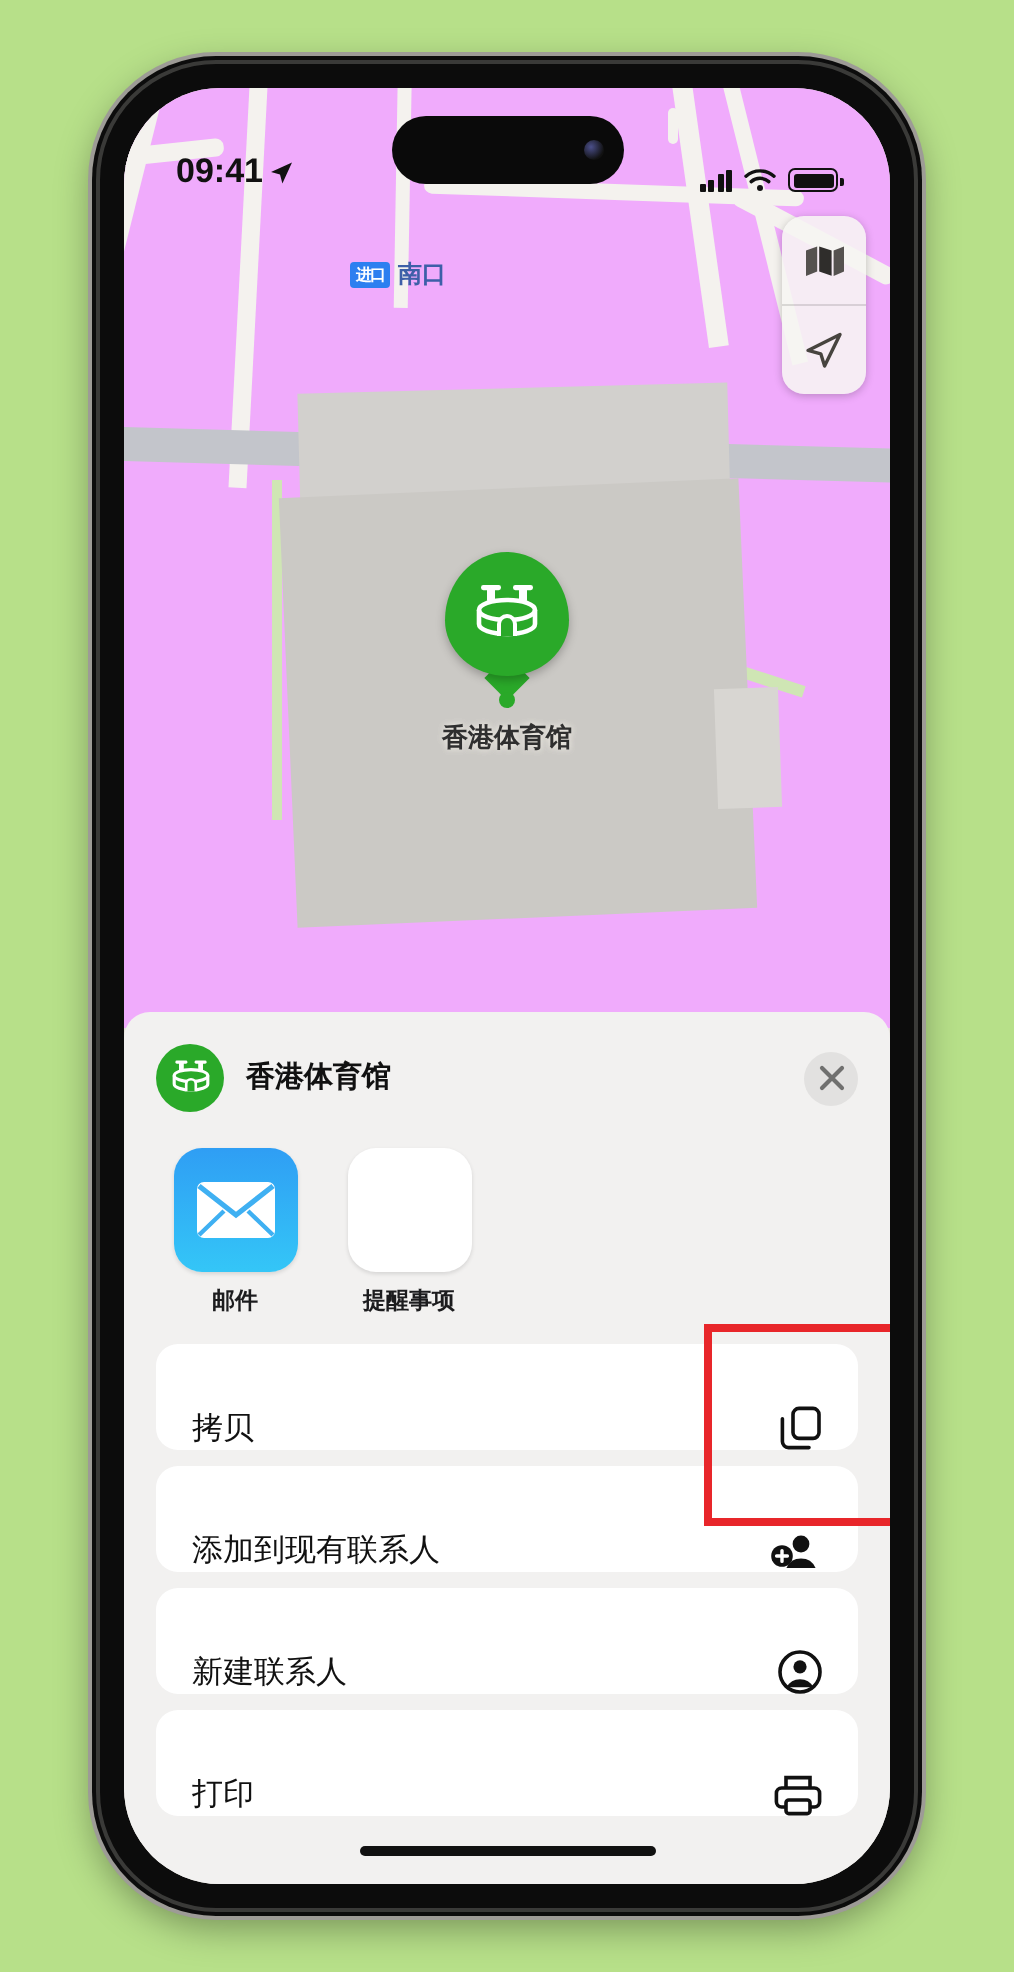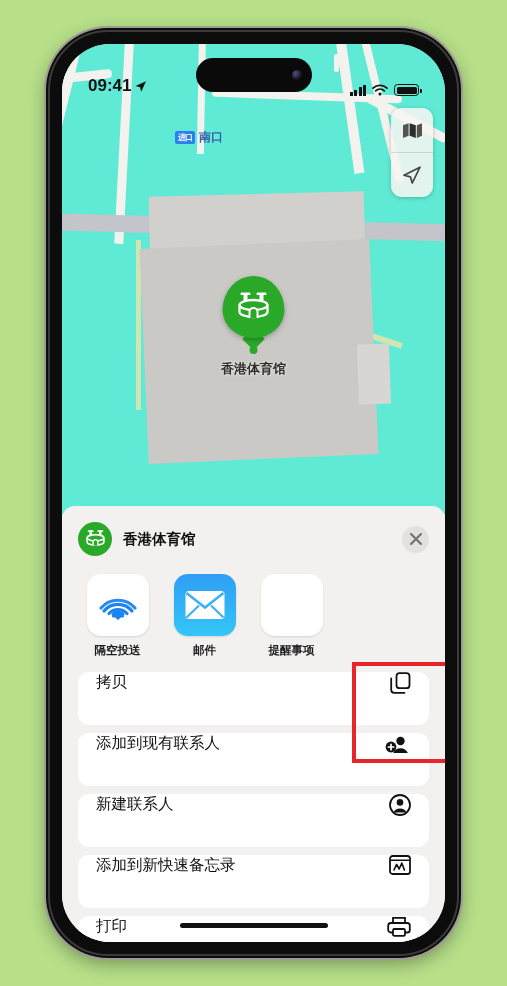--- a/index.html
+++ b/index.html
@@ -54,21 +54,21 @@
   }
   #btn-action { left: 41px; top: 203px; width: 5px; height: 34px; }
   #btn-vol-up { left: 41px; top: 272px; width: 5px; height: 58px; }
   #btn-vol-dn { left: 41px; top: 344px; width: 5px; height: 58px; }
 
   
   #map {
     position: absolute;
     left: 0; top: 0; right: 0;
     height: 470px;
-    background: #5eead4;
+    background: #f0abfc;
     overflow: hidden;
   }
   .road{ position:absolute; background:#f4f2ee; }
   .road-grey{ position:absolute; background:#c3c5cb; }
   .park-line{ position:absolute; background:#cfe6b4; }
   #block-big{
     position:absolute; left:90px; top:150px; width:215px; height:255px;
     background:#d2d0cd;
     transform: rotate(-1.5deg);
   }
@@ -224,21 +224,21 @@
   .ic-mail{ background:linear-gradient(180deg,#2f9ef4,#34c6f7); display:flex;align-items:center;justify-content:center;}
   .ic-notes{ background:#ffffff; }
   .ic-notes .top{ height:15px; background:linear-gradient(180deg,#fcc521,#f8b90c); }
   .ic-notes .perf{ height:4px; background:repeating-linear-gradient(90deg,#e9e7e2 0 2px, #fff 2px 5px); }
   .ic-notes .line{ height:1.4px; background:#dedcd7; margin:11px 5px 0 5px;}
   .ic-shortcuts{ background:#ffffff; display:flex;flex-direction:column;align-items:center;justify-content:center;gap:4px; }
 
   #action-list{ padding:8px 16px 0 16px; }
   .action-row{
     background:#fff; border-radius:11px; margin-bottom:8px;
-    height:53px; display:flex; align-items:flex-start; justify-content:space-between;
+    height:53px; display:flex; align-items:flex-end; justify-content:space-between;
     padding:0 18px; box-sizing:border-box;
   }
   .action-label{ font-size:15.5px; color:#111; font-weight:500;}
   .action-icon{ color:#111; display:flex; align-items:center;}
 
   #home-indicator{
     position:absolute; left:50%; transform:translateX(-50%);
     bottom:14px; width:148px; height:5px; border-radius:3px; background:#111;
     z-index:20;
   }
@@ -365,32 +365,20 @@
         <div id="sheet-close">
           <svg width="14" height="14" viewBox="0 0 14 14">
             <path d="M2 2 12 12M12 2 2 12" stroke="#70706f" stroke-width="2.1" stroke-linecap="round"></path>
           </svg>
         </div>
       </div>
 
       <div style="position:relative;">
         <div id="app-row">
 
-          <div class="app-item">
-            <div class="app-icon ic-airdrop">
-              <svg width="42" height="42" viewBox="0 0 42 42">
-                <path d="M7 27a18 18 0 0 1 28 0" fill="none" stroke="#1b84f0" stroke-width="3.2" stroke-linecap="round"></path>
-                <path d="M12 29.5a12.6 12.6 0 0 1 18 0" fill="none" stroke="#1b84f0" stroke-width="3.2" stroke-linecap="round"></path>
-                <path d="M16.5 32a7.2 7.2 0 0 1 9 0" fill="none" stroke="#1b84f0" stroke-width="3.2" stroke-linecap="round"></path>
-                <path d="M21 36 14 30a9 9 0 0 1 14 0z" fill="#1b84f0"></path>
-                <path d="M4 24a22.5 22.5 0 0 1 34 0" fill="none" stroke="#1b84f0" stroke-width="3.2" stroke-linecap="round" opacity=".95"></path>
-              </svg>
-            </div>
-            <div class="app-label">隔空投送</div>
-          </div>
 
 
           <div class="app-item">
             <div class="app-icon ic-mail">
               <svg width="42" height="32" viewBox="0 0 42 32">
                 <rect x="1.5" y="2" width="39" height="28" rx="3.5" fill="#fff"></rect>
                 <path d="M2.5 4 21 18.5 39.5 4" fill="none" stroke="#3fb0f2" stroke-width="2.6"></path>
                 <path d="M2.5 28.5 15 16.5M39.5 28.5 27 16.5" fill="none" stroke="#3fb0f2" stroke-width="2.2"></path>
               </svg>
             </div>
@@ -439,30 +427,20 @@
           <span class="action-label">新建联系人</span>
           <span class="action-icon">
             <svg width="22" height="22" viewBox="0 0 22 22">
               <circle cx="11" cy="11" r="10" fill="none" stroke="#111" stroke-width="1.8"></circle>
               <circle cx="11" cy="8.4" r="3.3" fill="#111"></circle>
               <path d="M4.3 18.6a7.6 7.6 0 0 1 13.4 0" fill="#111"></path>
             </svg>
           </span>
         </div>
 
-        <div class="action-row">
-          <span class="action-label">添加到新快速备忘录</span>
-          <span class="action-icon">
-            <svg width="22" height="20" viewBox="0 0 22 20">
-              <rect x="1" y="1" width="20" height="18" rx="2.6" fill="none" stroke="#111" stroke-width="1.8"></rect>
-              <path d="M1.6 5.2h19" stroke="#111" stroke-width="1.6"></path>
-              <path d="M5 15 7.6 9.4 10.2 14 12.8 8 15.4 15" fill="none" stroke="#111" stroke-width="1.6" stroke-linejoin="round" stroke-linecap="round"></path>
-            </svg>
-          </span>
-        </div>
 
         <div class="action-row">
           <span class="action-label">打印</span>
           <span class="action-icon">
             <svg width="24" height="21" viewBox="0 0 24 21">
               <path d="M6 7V1.8h12V7" fill="none" stroke="#111" stroke-width="1.8"></path>
               <rect x="1.2" y="7" width="21.6" height="9.5" rx="2.6" fill="none" stroke="#111" stroke-width="1.8"></rect>
               <rect x="6" y="13" width="12" height="6.8" rx="1.4" fill="#fff" stroke="#111" stroke-width="1.8"></rect>
             </svg>
           </span>

